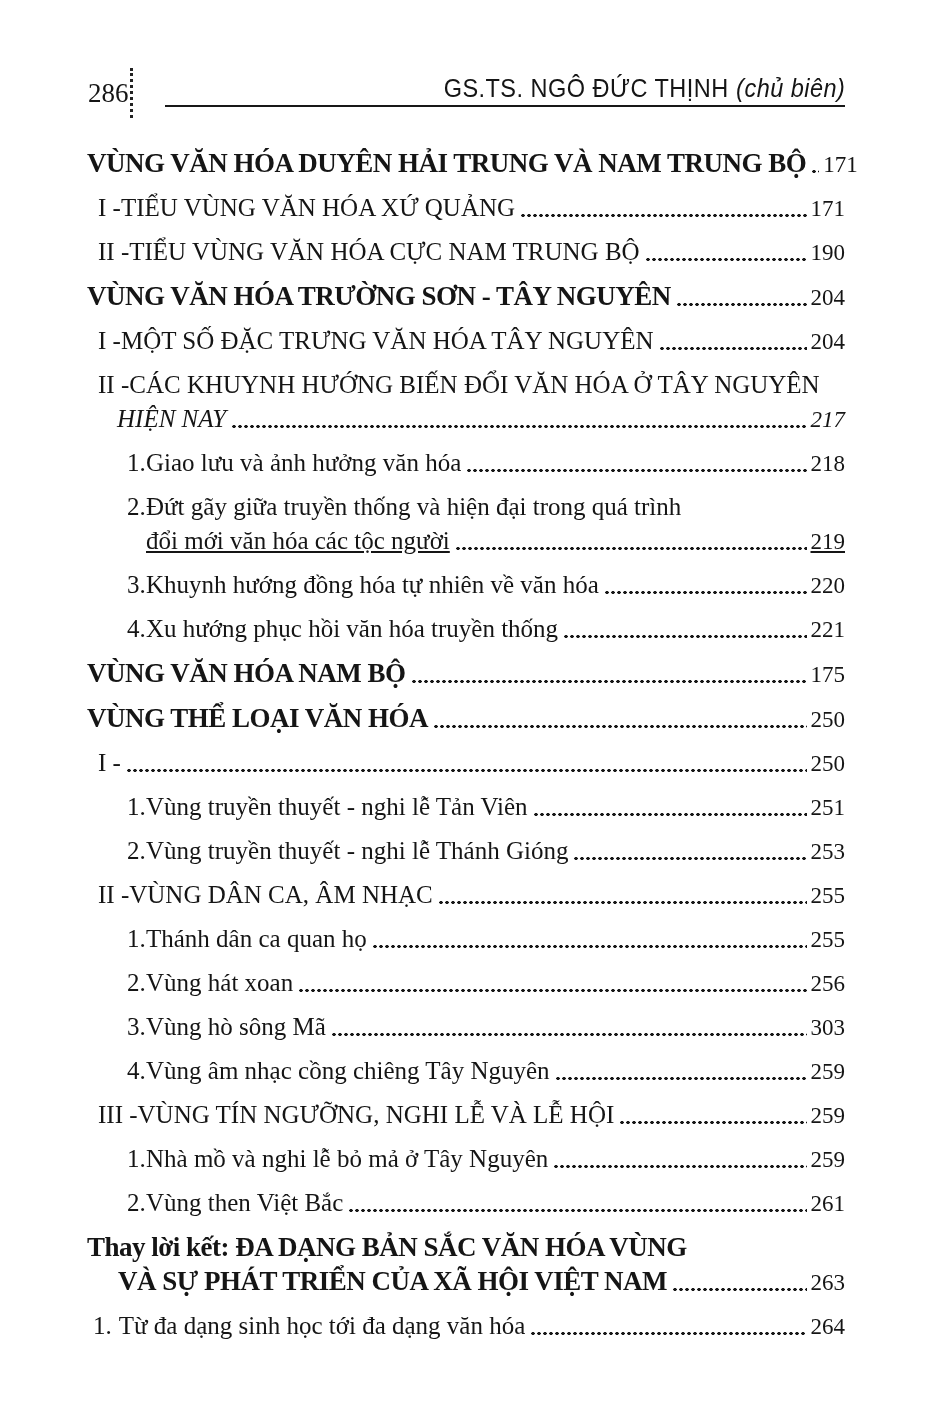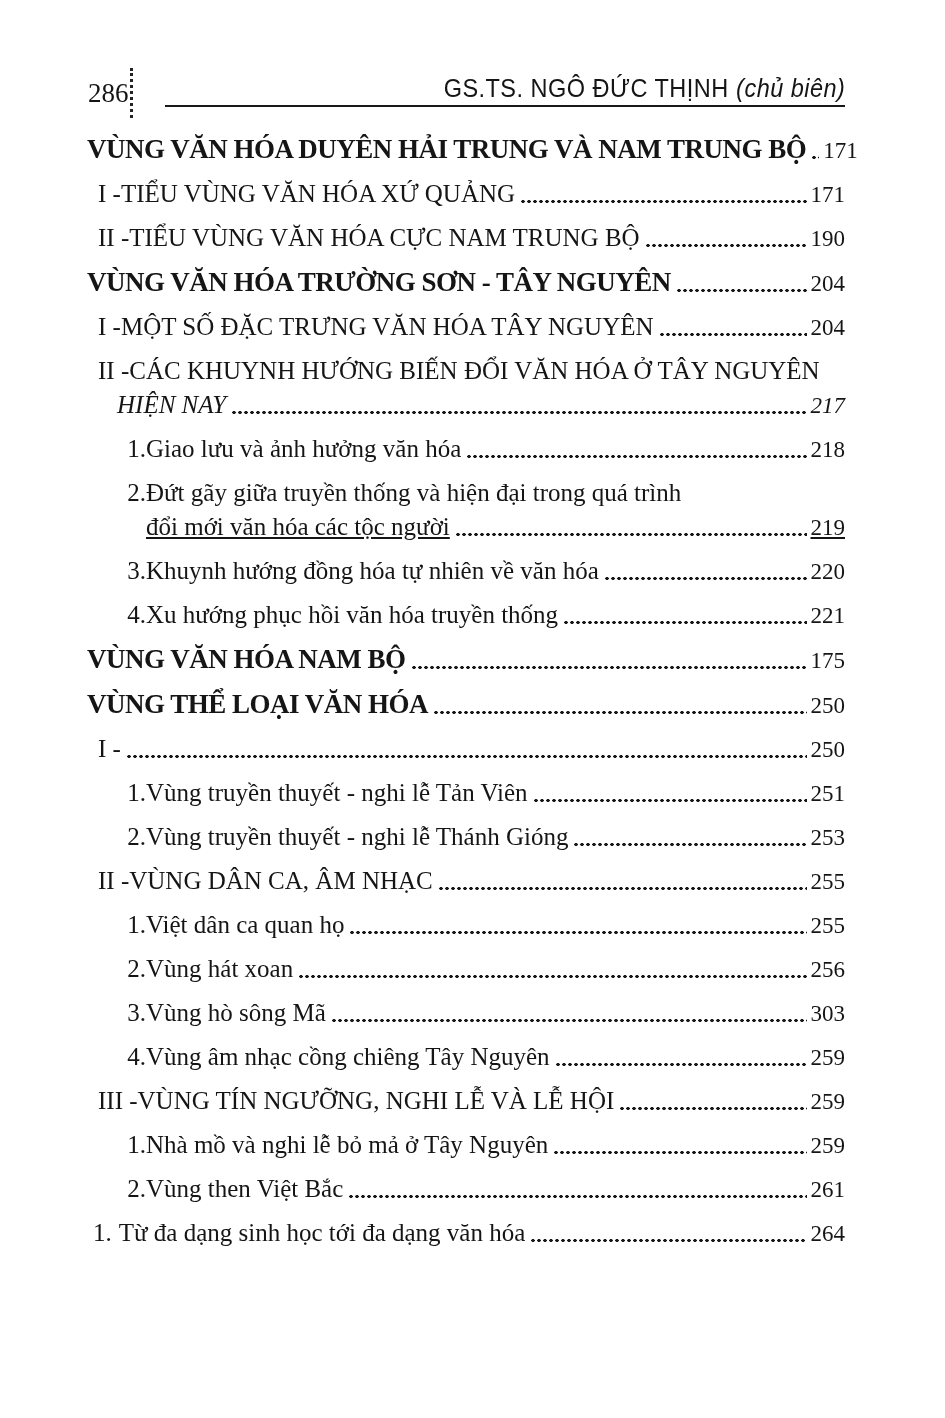--- a/index.html
+++ b/index.html
@@ -34,21 +34,21 @@
   .hdr-title .role { font-style: italic; margin-left: 8px; }
   .hdr-rule {
     position: absolute; left: 165px; top: 105px;
     width: 680px; height: 0;
     border-top: 2px solid #181818;
   }
 
   
   #toc {
     position: absolute;
-    top: 132px; left: 87px; right: 100px; text-align: right;
+    top: 146px; left: 87px; right: 100px;
   }
   .toc-entry { font-size: 25px; }
   .toc-line {
     display: flex;
     align-items: baseline;
     line-height: 30px;
     margin-bottom: 13px;
     white-space: nowrap;
   }
   .pre-line { margin-bottom: 4px; }
@@ -234,21 +234,21 @@
       <div class="toc-line toc-row">
         <span class="marker">II -</span>
         <span class="toc-text">VÙNG DÂN CA, ÂM NHẠC</span>
         <span class="dots"></span>
         <span class="page-num">255</span>
       </div>
     </div>
     <div class="toc-entry item">
       <div class="toc-line toc-row">
         <span class="marker">1.</span>
-        <span class="toc-text">Việt dân ca quan họ</span>
+        <span class="toc-text">Thánh dân ca quan họ</span>
         <span class="dots"></span>
         <span class="page-num">255</span>
       </div>
     </div>
     <div class="toc-entry item">
       <div class="toc-line toc-row">
         <span class="marker">2.</span>
         <span class="toc-text">Vùng hát xoan</span>
         <span class="dots"></span>
         <span class="page-num">256</span>
@@ -287,20 +287,30 @@
       </div>
     </div>
     <div class="toc-entry item">
       <div class="toc-line toc-row">
         <span class="marker">2.</span>
         <span class="toc-text">Vùng then Việt Bắc</span>
         <span class="dots"></span>
         <span class="page-num">261</span>
       </div>
     </div>
+    <div class="toc-entry chapter">
+      <div class="toc-line pre-line">
+        <span class="toc-text">Thay lời kết: ĐA DẠNG BẢN SẮC VĂN HÓA VÙNG</span>
+      </div>
+      <div class="toc-line toc-row deep-cont">
+        <span class="toc-text">VÀ SỰ PHÁT TRIỂN CỦA XÃ HỘI VIỆT NAM</span>
+        <span class="dots"></span>
+        <span class="page-num">263</span>
+      </div>
+    </div>
     <div class="toc-entry note-item">
       <div class="toc-line toc-row">
         <span class="marker">1.</span>
         <span class="toc-text">Từ đa dạng sinh học tới đa dạng văn hóa</span>
         <span class="dots"></span>
         <span class="page-num">264</span>
       </div>
     </div>
   </div>
 

